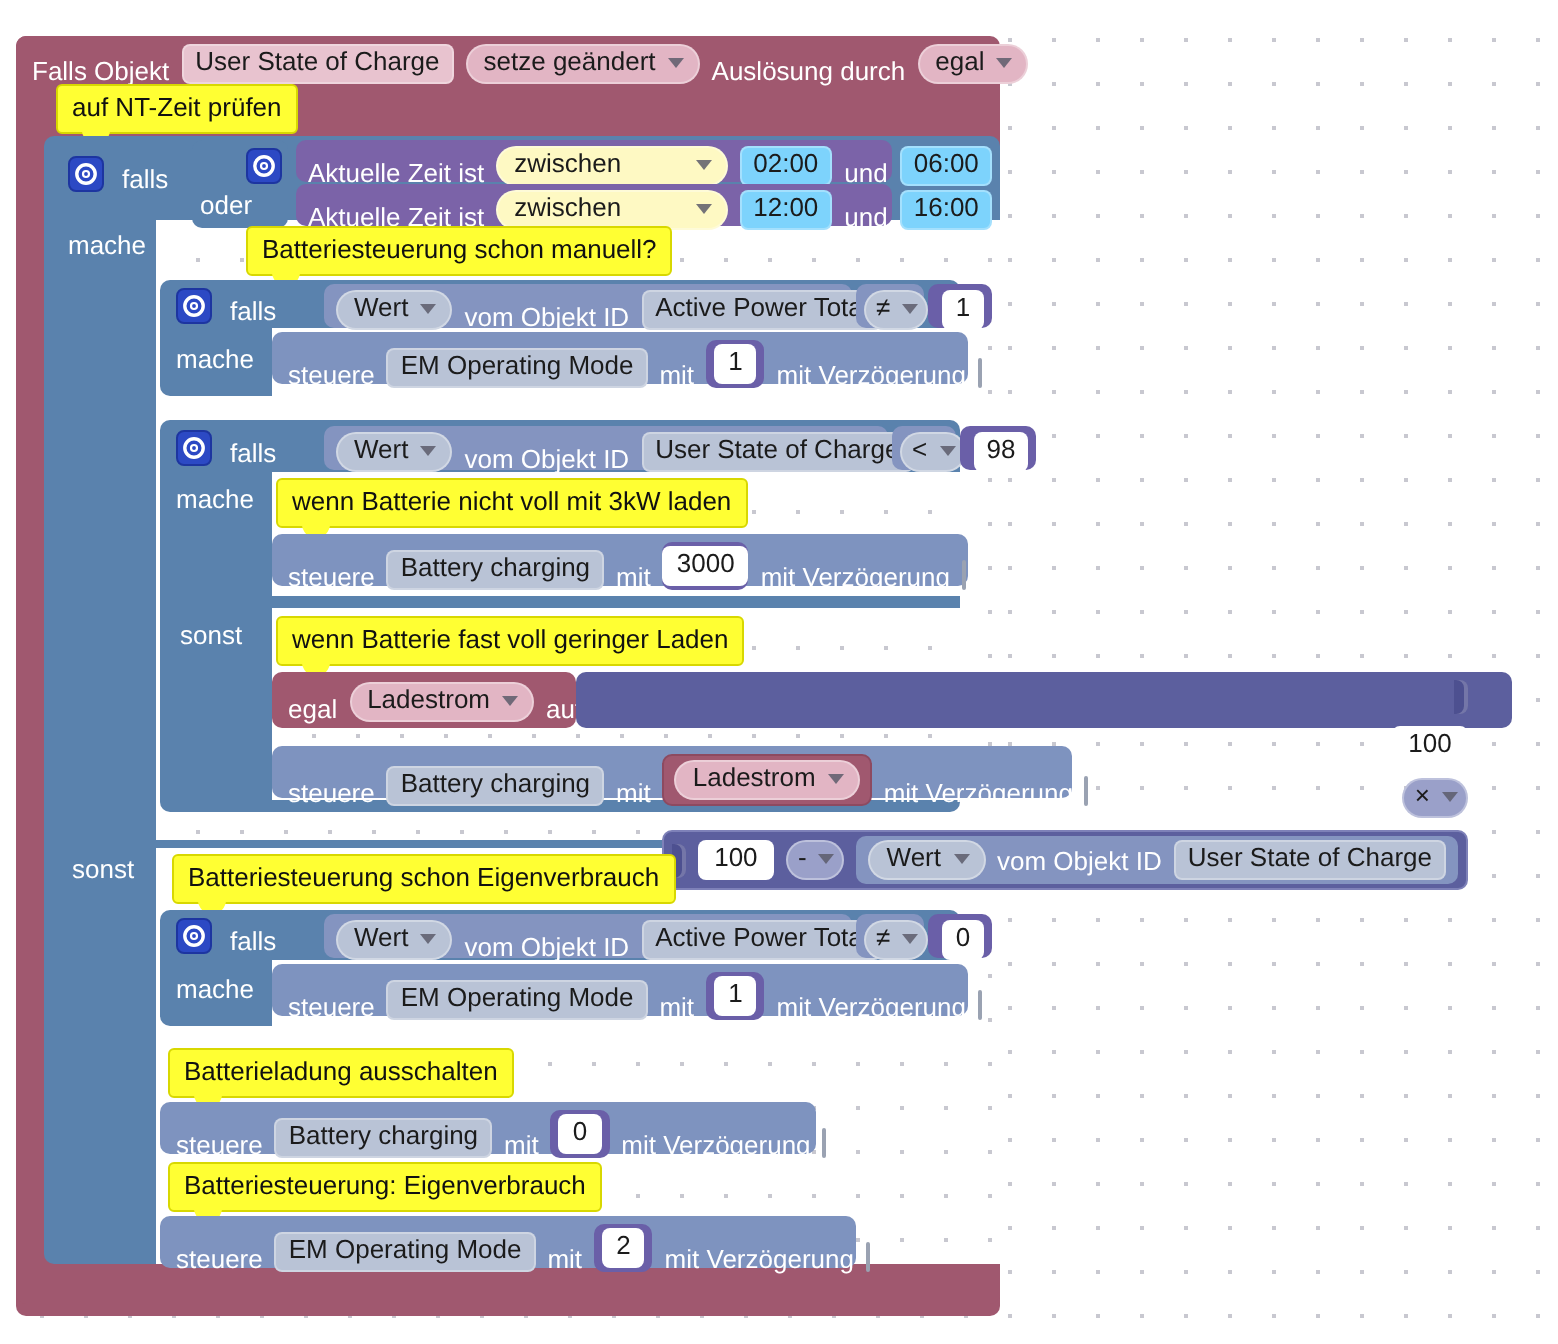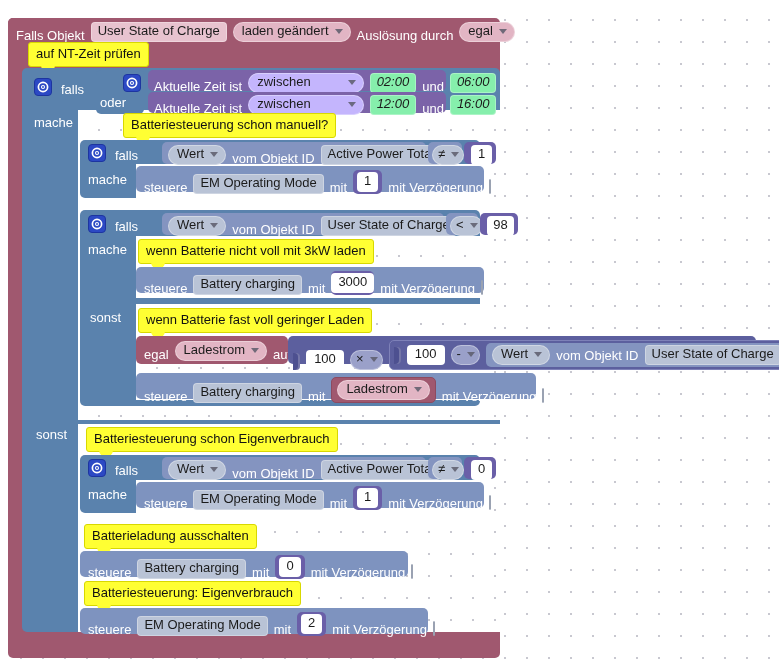--- a/index.html
+++ b/index.html
@@ -26,35 +26,35 @@
 
   
   .dd {
     display: inline-flex; align-items: center; gap: 5px;
     background: #b9c3d6; color: #1b1b1b;
     border-radius: 11px; padding: 2px 7px 3px 8px;
     font-size: 13px; line-height: 1.15; height: 20px;
     border: 1px solid rgba(255,255,255,0.35);
   }
   .dd.rose { background: #e2b5c4; }
-  .dd.violet { background: #c4b5fd; gap: 36px; }
+  .dd.violet { background: #fef9c3; gap: 36px; }
   .dd .caret {
     width: 0; height: 0; border-left: 4px solid transparent;
     border-right: 4px solid transparent; border-top: 5px solid #5c5c6b;
     margin-left: 1px; opacity: .85;
   }
   
   .pill {
     display: inline-flex; align-items: center;
     background: #b9c3d6; color: #1b1b1b;
     border-radius: 4px; padding: 2px 6px 3px;
     font-size: 13px; line-height: 1.15; height: 20px;
     border: 1px solid rgba(255,255,255,0.3);
   }
-  .pill.violet { background: #86efac; font-style: italic; }
+  .pill.violet { background: #7dd3fc; }
   .pill.rose   { background: #e8c3cf; }
   
   .numfield {
     display: inline-flex; align-items: center; justify-content: center;
     background: #ffffff; color: #1b1b1b; border-radius: 4px;
     padding: 2px 7px 3px; min-width: 17px; height: 20px;
     font-size: 13px; line-height: 1.15;
   }
   
   .cbx {
@@ -102,21 +102,21 @@
 </head>
 <body>
 
 <div class="blk c-rose" style="left:8px; top:18px; width:492px; height:640px;"></div>
 
 <div class="blk c-rose" style="left:8px; top:18px; width:472px; height:26px; border-radius:5px 5px 0 0;">
   <div class="row" style="padding:4px 8px;">
     <span class="lbl">Falls Objekt</span>
     <span class="pill rose">User State of Charge</span>
     <span class="dd rose">
-      <span>laden geändert</span>
+      <span>setze geändert</span>
       <i class="caret"></i>
     </span>
     <span class="lbl">Auslösung durch</span>
     <span class="dd rose">
       <span>egal</span>
       <i class="caret"></i>
     </span>
   </div>
 </div>
 
@@ -303,21 +303,21 @@
     <span class="lbl">egal</span>
     <span class="dd rose">
       <span>Ladestrom</span>
       <i class="caret"></i>
     </span>
     <span class="lbl">auf</span>
   </div>
 </div>
 
 <div class="blk c-math" style="left:288px; top:336px; width:468px; height:28px;">
-  <div class="row" style="padding:4px 5px;">
+  <div class="row" style="padding:4px 22px;flex-direction:column;">
     <i class="plug" style="background:#4d5090;"></i>
     <span class="numfield" style="min-width:38px;">100</span>
     <span class="dd" style="background:#9aa0c9; padding:2px 4px 3px 5px;">
       <span>×</span>
       <i class="caret"></i>
     </span>
 
     <span class="blk c-math" style="position:relative; display:inline-flex; align-items:center; gap:6px; padding:2px 4px; border:1px solid #7e81b8;">
       <i class="plug" style="background:#4d5090;"></i>
       <span class="numfield" style="min-width:38px;">100</span>

